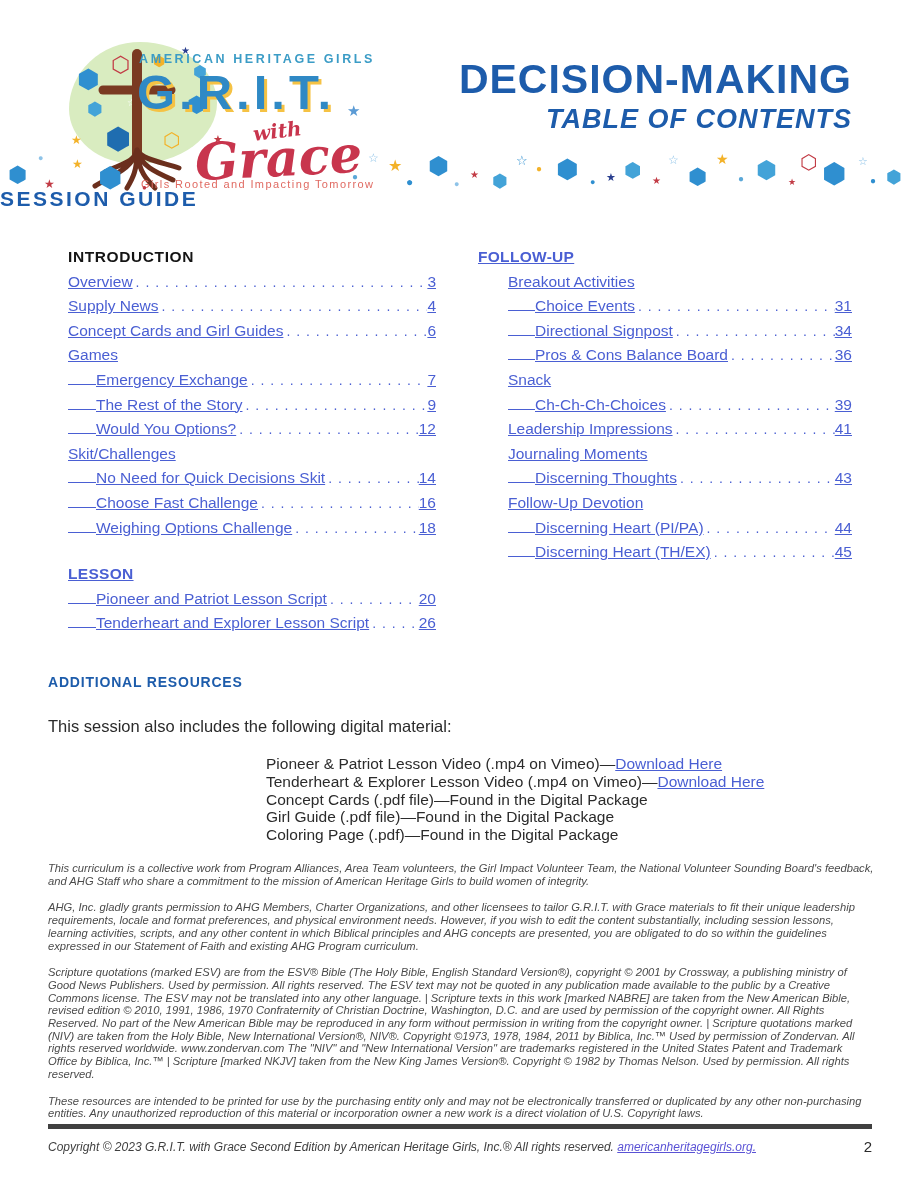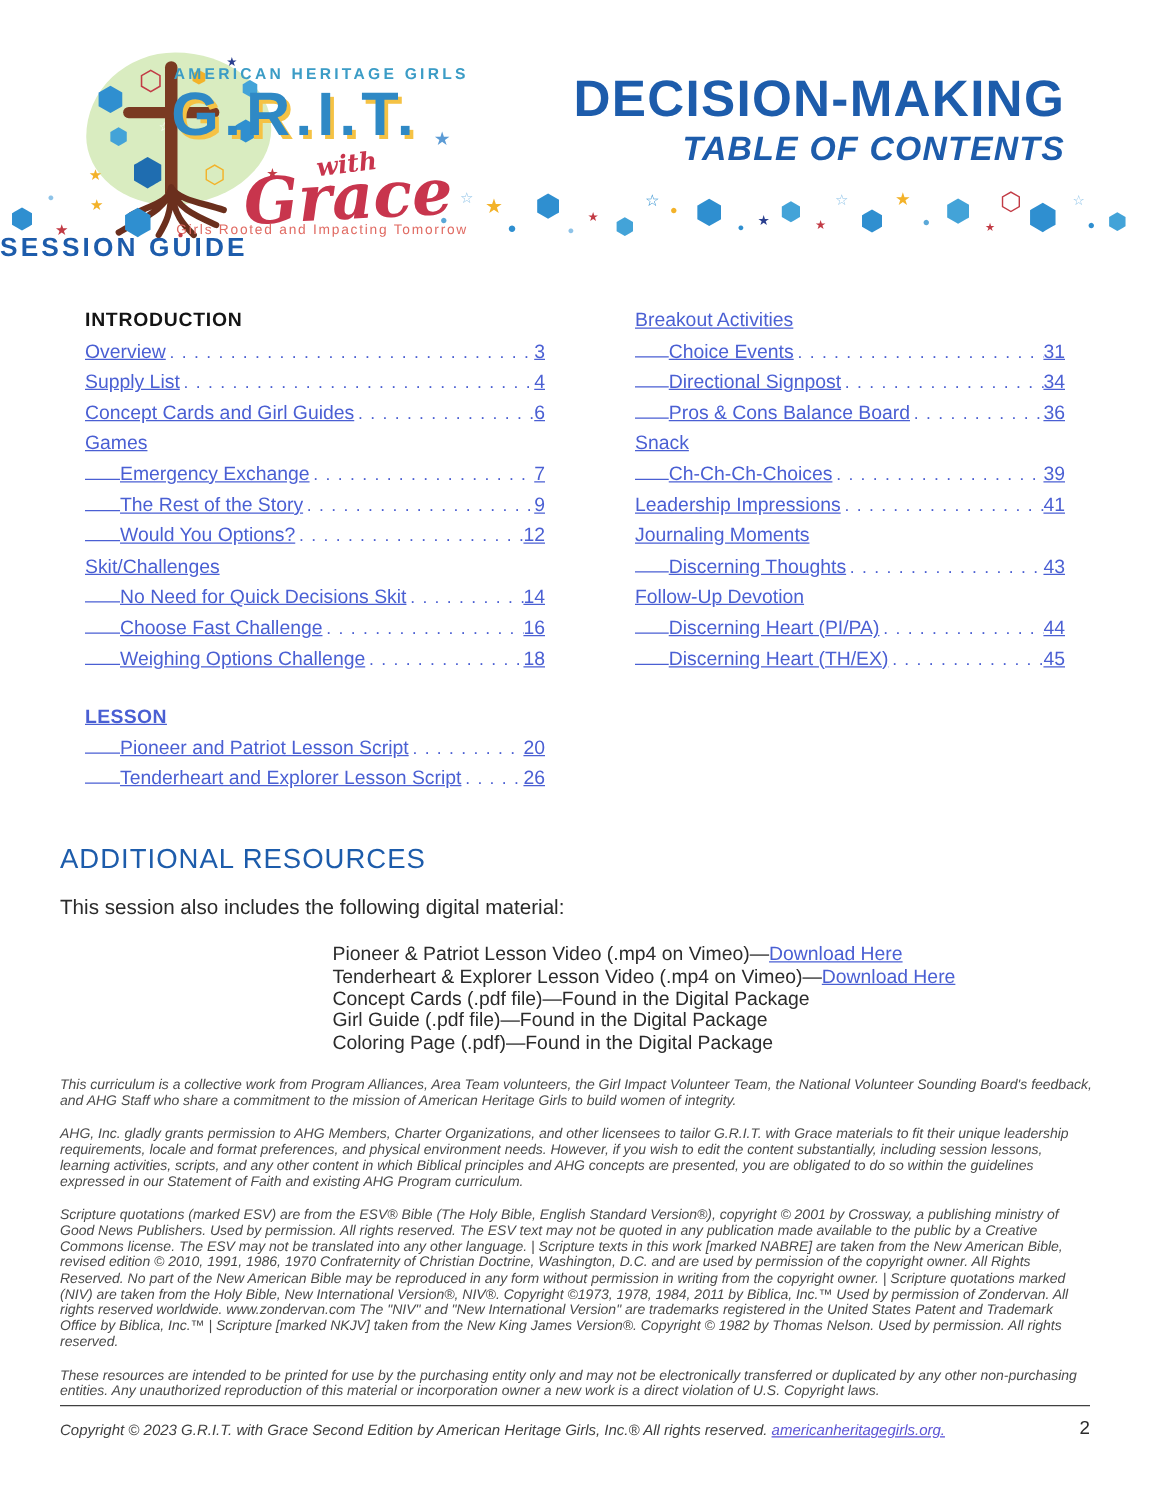--- a/index.html
+++ b/index.html
@@ -44,36 +44,36 @@
   .pad{display:inline-block;flex:none;height:12px;}
   .ulead{border-bottom:1.5px solid #4a5fd3;}
   .toc-label{text-decoration:underline;white-space:nowrap;}
   .toc-label.bold{font-weight:bold;letter-spacing:0.3px;}
   .toc-label.plain{color:#141414;font-weight:bold;text-decoration:none;letter-spacing:0.6px;}
   .toc-dots{flex:1;overflow:hidden;white-space:nowrap;font-size:14px;letter-spacing:1px;
             padding:0 3px;color:#4a5fd3;}
   .toc-page{text-decoration:underline;flex:none;}
 
   
-  .add-heading{position:absolute;left:48px;top:674px;font-size:22px;font-weight:normal;
+  .add-heading{position:absolute;left:48px;top:674px;font-size:14px;font-weight:bold;
                letter-spacing:0.8px;color:#1d5cab;}
   .add-intro{position:absolute;left:48px;top:717px;font-size:16.5px;color:#2b2b2b;}
   .resources{position:absolute;left:218px;top:755px;font-size:15.5px;color:#2b2b2b;margin-left:48px;}
   .res-line{height:17.8px;white-space:nowrap;}
   .res-link{color:#4a5fd3;text-decoration:underline;cursor:pointer;}
 
   
   .fineprint{position:absolute;left:48px;top:862px;width:826px;font-size:11.2px;
              line-height:12.7px;font-style:italic;color:#4a4a4a;}
   .fineprint p{margin:0 0 11px 0;}
   .fineprint p.gap{margin-top:14px;}
 
   
-  .footer{position:absolute;left:48px;top:1124px;width:824px;border-top:1px solid #404040;
-          padding-top:9px;display:flex;justify-content:space-between;align-items:flex-end;}
+  .footer{position:absolute;left:48px;top:1124px;width:824px;border-top:5px solid #404040;
+          padding-top:9px;display:flex;justify-content:space-between;align-items:center;}
   .footer-text{font-size:12px;font-style:italic;color:#3f3f3f;}
   .footer-link{color:#5a52d5;text-decoration:underline;cursor:pointer;}
   .footer-page{font-size:15px;color:#2b2b2b;}
 </style>
 </head>
 <body>
 
 <div class="page">
 
   <div class="logo">
@@ -148,21 +148,21 @@
   <div class="toc-col left" id="toc-left">
       <div class="toc-row">
         <span class="toc-label plain">INTRODUCTION</span>
       </div>
       <div class="toc-row">
         <span class="toc-label">Overview</span>
         <span class="toc-dots"> . . . . . . . . . . . . . . . . . . . . . . . . . . . . . . . . . . . . . . . . . . . . . . . . . . . . . . . . . . . . . . . . . . . . . .</span>
         <span class="toc-page">3</span>
       </div>
       <div class="toc-row">
-        <span class="toc-label">Supply List</span>
+        <span class="toc-label">Supply News</span>
         <span class="toc-dots"> . . . . . . . . . . . . . . . . . . . . . . . . . . . . . . . . . . . . . . . . . . . . . . . . . . . . . . . . . . . . . . . . . . . . . .</span>
         <span class="toc-page">4</span>
       </div>
       <div class="toc-row">
         <span class="toc-label">Concept Cards and Girl Guides</span>
         <span class="toc-dots"> . . . . . . . . . . . . . . . . . . . . . . . . . . . . . . . . . . . . . . . . . . . . . . . . . . . . . . . . . . . . . . . . . . . . . .</span>
         <span class="toc-page">6</span>
       </div>
       <div class="toc-row">
         <span class="toc-label">Games</span>
@@ -217,20 +217,23 @@
         <span class="toc-page">20</span>
       </div>
       <div class="toc-row">
         <span class="pad ulead" style="width: 28px;"></span>
         <span class="toc-label">Tenderheart and Explorer Lesson Script</span>
         <span class="toc-dots"> . . . . . . . . . . . . . . . . . . . . . . . . . . . . . . . . . . . . . . . . . . . . . . . . . . . . . . . . . . . . . . . . . . . . . .</span>
         <span class="toc-page">26</span>
       </div>
     </div>
   <div class="toc-col right" id="toc-right">
+      <div class="toc-row">
+        <span class="toc-label bold">FOLLOW-UP</span>
+      </div>
       <div class="toc-row">
         <span class="pad" style="width: 30px;"></span>
         <span class="toc-label">Breakout Activities</span>
       </div>
       <div class="toc-row">
         <span class="pad" style="width: 30px;"></span>
         <span class="pad ulead" style="width: 27px;"></span>
         <span class="toc-label">Choice Events</span>
         <span class="toc-dots"> . . . . . . . . . . . . . . . . . . . . . . . . . . . . . . . . . . . . . . . . . . . . . . . . . . . . . . . . . . . . . . . . . . . . . .</span>
         <span class="toc-page">31</span>

